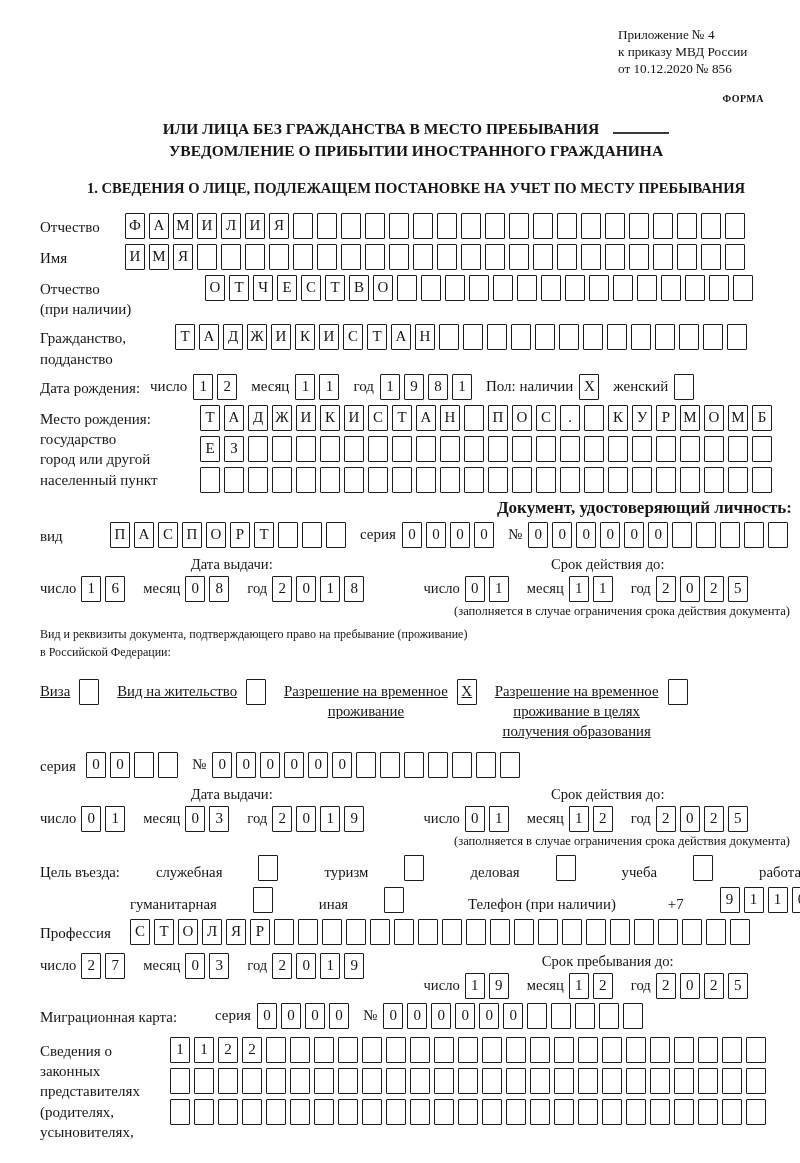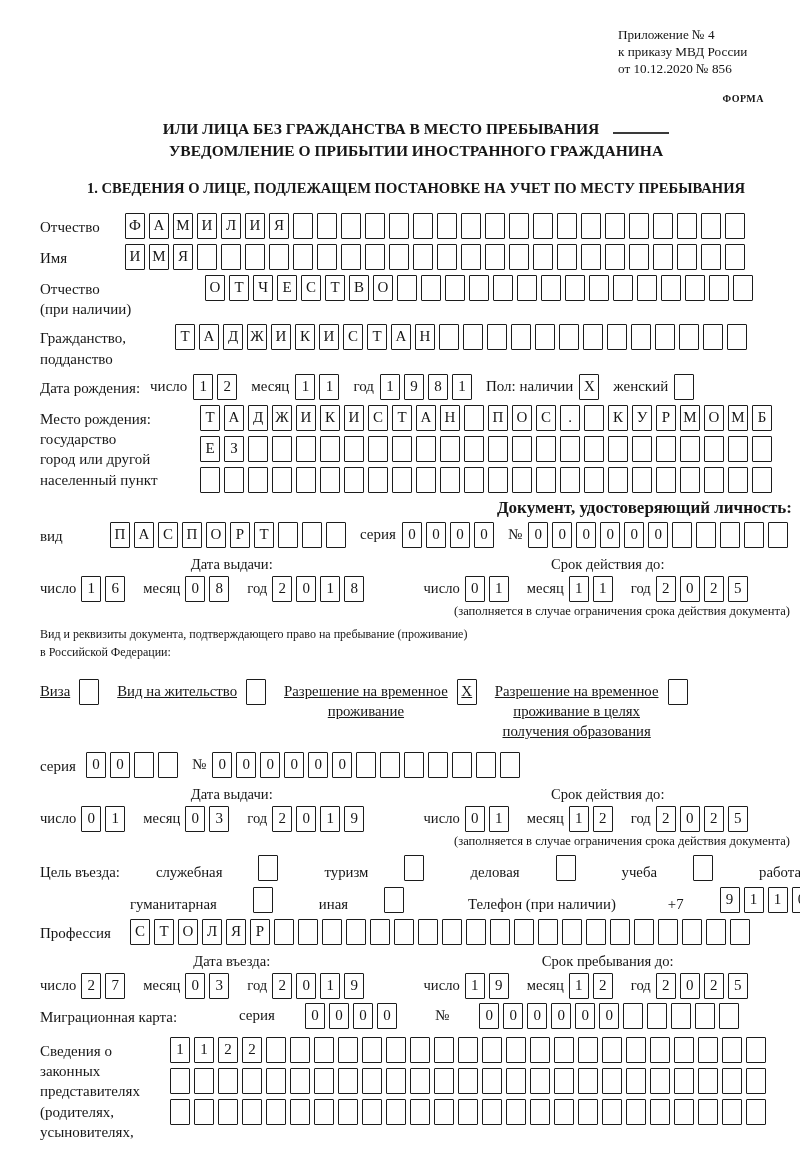--- a/index.html
+++ b/index.html
@@ -45,21 +45,21 @@
   .ckrow{display:flex;align-items:flex-start;margin:4px 0 10px 0;font-size:14.8px;text-decoration:underline;}
   .ckitem{display:flex;align-items:flex-start;margin-right:14px;}
   .cklabel{line-height:1.35;padding-top:4px;}
   .cklabel.center{text-align:center;}
   .ckbox{margin-left:9px;margin-top:1px;}
 
   .purpose-row{display:flex;align-items:flex-end;margin-bottom:6px;font-size:14.8px;flex-wrap:nowrap;gap:30px;}
   .purpose-row .pl{padding-top:4px;margin-right:6px;flex:0 0 auto;}
   .purpose-row .pb{margin-right:12px;flex:0 0 auto;}
   .indent90{margin-left:90px;}
-  .mig-row{display:flex;align-items:flex-start;margin:4px 0 8px 0;gap:24px;}
+  .mig-row{display:flex;align-items:flex-start;margin:4px 0 8px 0;}
 </style>
 </head>
 <body>
 
 <div class="page">
 
   <div class="annex">
     <div>Приложение № 4</div>
     <div>к приказу МВД России</div>
     <div>от 10.12.2020 № 856</div>
@@ -605,21 +605,20 @@
         <span class="cell"></span>
         <span class="cell"></span>
         <span class="cell"></span>
         <span class="cell"></span>
         <span class="cell"></span>
       </div>
   </div>
 
   <div class="dates">
     <div class="dg-l">
-      <div class="dg-cap">Дата въезда:</div>
       <div class="dg-row">
         <span class="sl">число</span>
         <span class="cellrow">
             <span class="cell">2</span>
             <span class="cell">7</span>
           </span>
         <span class="sl sp">месяц</span>
         <span class="cellrow">
             <span class="cell">0</span>
             <span class="cell">3</span>

